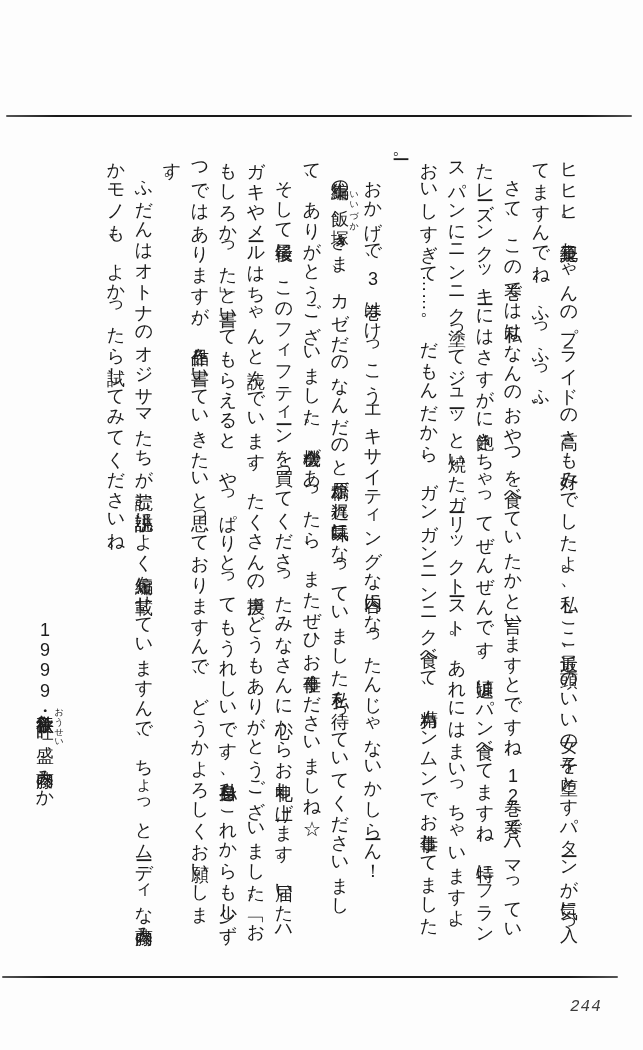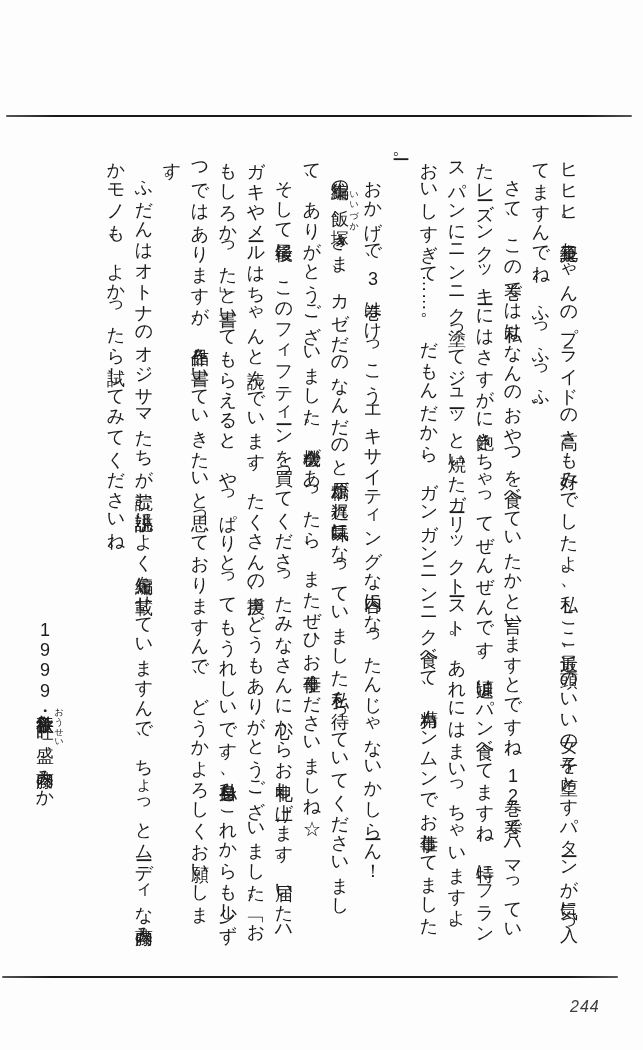--- a/index.html
+++ b/index.html
@@ -58,21 +58,21 @@
   }
   ruby rt {
     font-size: 9px;
     letter-spacing: 0;
     color: #1c1c1c;
   }
   .page-number {
     position: absolute;
     top: 998px;
     left: 570px;
-    font-family: Liberation Sans, sans-serif;
+    font-family: Liberation Mono, monospace;
     font-style: italic;
     font-size: 16px;
     color: #3c3c3c;
     letter-spacing: 1px;
   }
 </style>
 </head>
 <body>
 
 <div class="rule rule-top"></div>

